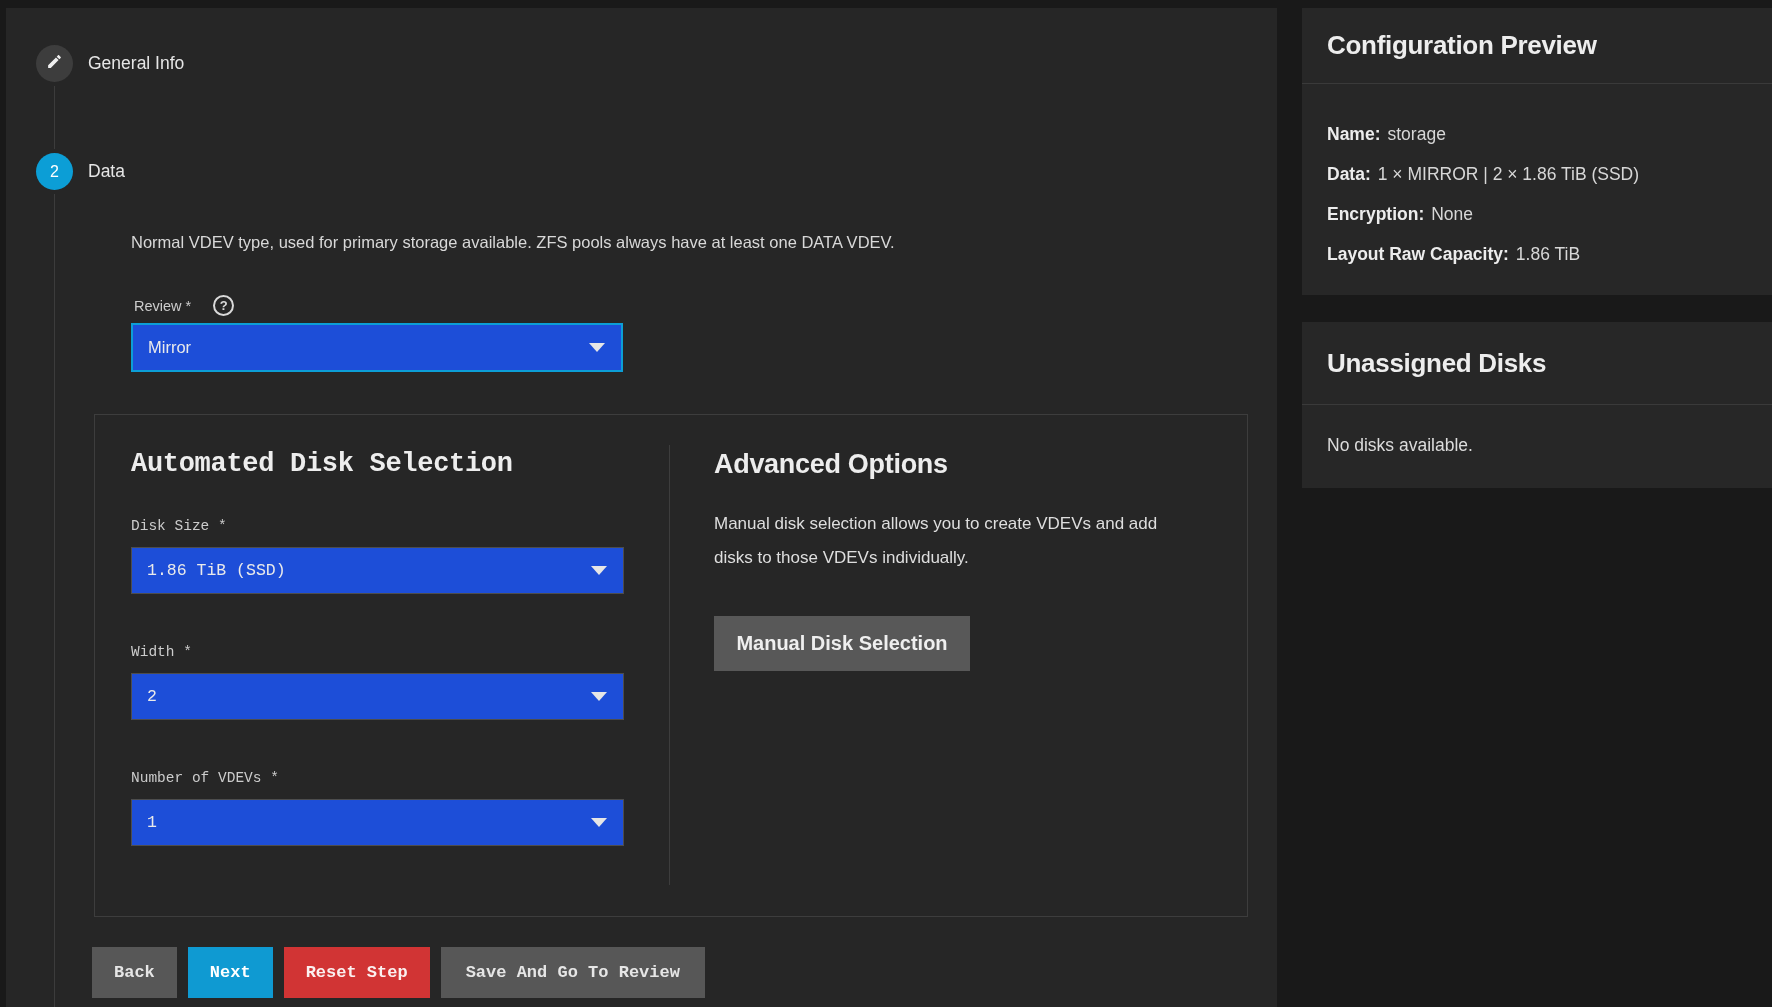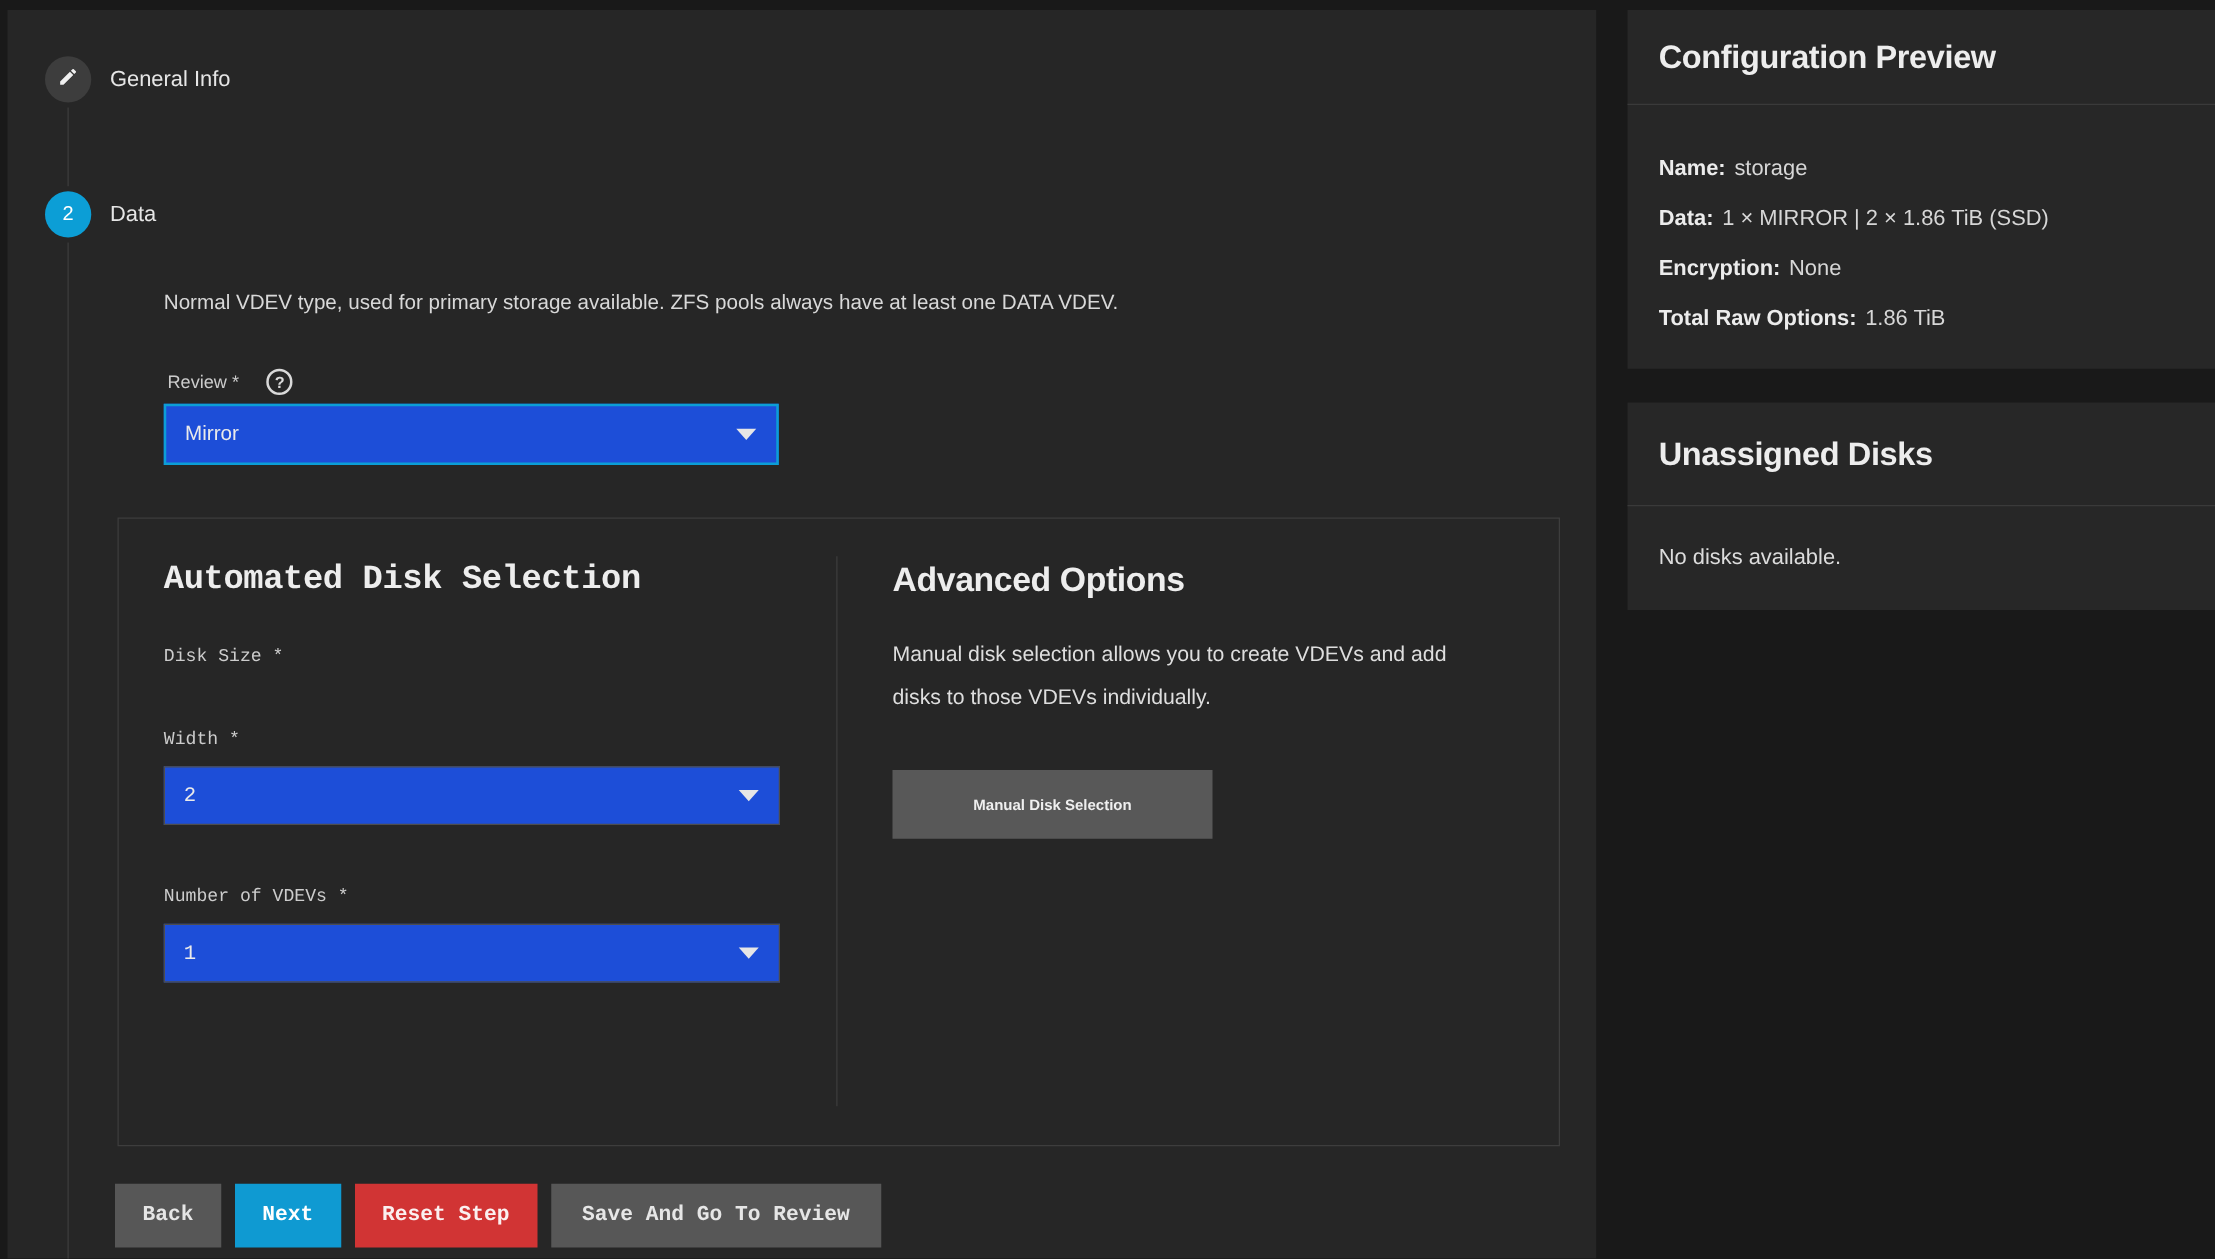--- a/index.html
+++ b/index.html
@@ -49,21 +49,21 @@
   .auto-col { position:absolute; left:125px; top:441px; width:493px;font-family:Liberation Mono, monospace; }
   .section-title { font-size:27px; font-weight:bold; color:#ededed; letter-spacing:-0.3px; }
   .auto-col .section-title { margin-bottom:39px; }
   .field-group { margin-bottom:50px; }
   .field-group .field-label { display:block; margin-bottom:13px; }
 
   .adv-col { position:absolute; left:708px; top:441px; width:482px; }
   .adv-col .section-title { margin-bottom:27px; }
   .adv-text { font-size:17px; color:#dedede; line-height:34px; }
   .manual-btn { margin-top:41px; width:256px; height:55px; background:#585858; border:none;
-                color:#efefef; font-family:inherit; font-size:12px; font-weight:bold; cursor:pointer; }
+                color:#efefef; font-family:inherit; font-size:20px; font-weight:bold; cursor:pointer; }
 
   
   .actions { position:absolute; left:86px; top:939px; display:flex; gap:11px; }
   .btn { height:51px; border:none; font-family:Liberation Mono, monospace; font-size:17px; font-weight:bold;
          padding:0 22px; cursor:pointer; }
   .btn-gray { background:#575757; color:#e6e6e6; }
   .btn-blue { background:#0f9ad2; color:#ffffff; min-width:84px; }
   .btn-red  { background:#d13434; color:#fbf0f0; }
   .btn-wide { padding:0 25px; }
 
@@ -117,20 +117,24 @@
     </div>
 
     <div class="panel"></div>
     <div class="panel-divider"></div>
 
     <div class="auto-col">
       <div class="section-title">Automated Disk Selection</div>
 
       <div class="field-group">
         <span class="field-label">Disk Size *</span>
+        <div class="select-box">
+          <span class="sel-value">1.86 TiB (SSD)</span>
+          <span class="caret"></span>
+        </div>
       </div>
 
       <div class="field-group">
         <span class="field-label">Width *</span>
         <div class="select-box">
           <span class="sel-value">2</span>
           <span class="caret"></span>
         </div>
       </div>
 
@@ -169,21 +173,21 @@
       <div class="config-row">
         <span class="row-label">Name:</span><span class="row-value">storage</span>
       </div>
       <div class="config-row">
         <span class="row-label">Data:</span><span class="row-value">1 × MIRROR | 2 × 1.86 TiB (SSD)</span>
       </div>
       <div class="config-row">
         <span class="row-label">Encryption:</span><span class="row-value">None</span>
       </div>
       <div class="config-row">
-        <span class="row-label">Total Raw Options:</span><span class="row-value">1.86 TiB</span>
+        <span class="row-label">Layout Raw Capacity:</span><span class="row-value">1.86 TiB</span>
       </div>
     </div>
   </div>
 
   <div class="side-card card-unassigned">
     <div class="card-header">
       <span class="card-title">Unassigned Disks</span>
     </div>
     <div class="card-body">
       <span class="empty-text">No disks available.</span>

